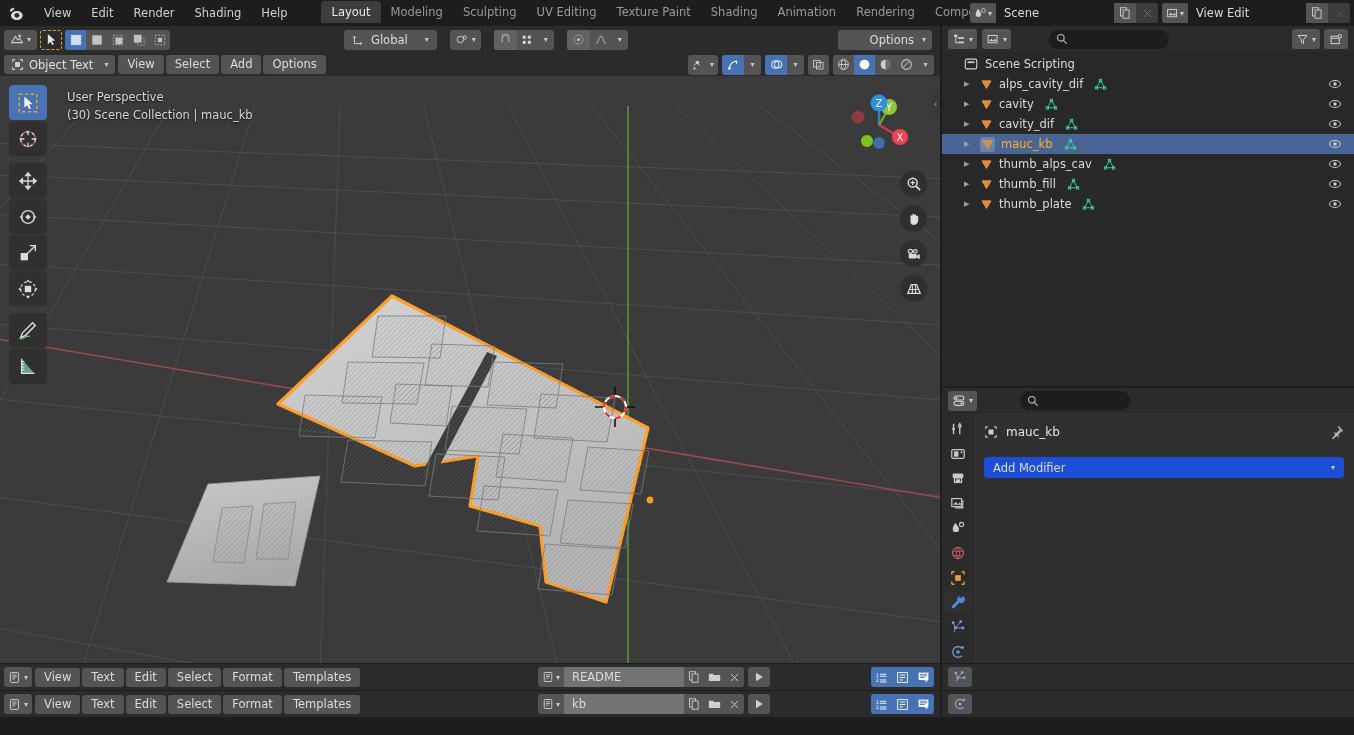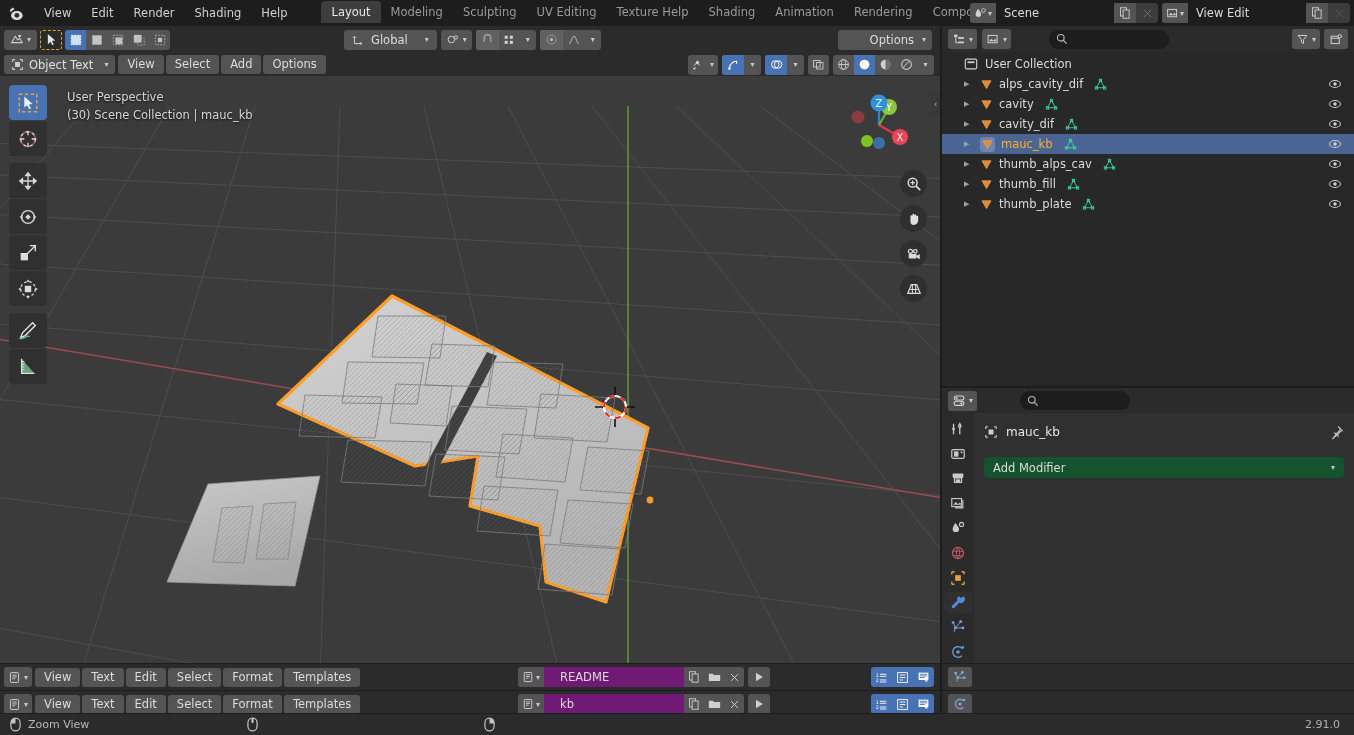--- a/index.html
+++ b/index.html
@@ -70,30 +70,30 @@
   .collrow{height:20px;display:flex;align-items:center;gap:7px;padding-left:22px;}
 
   
   .props{position:absolute;left:942px;top:388px;width:412px;height:275px;background:#303030;}
   .props-hdr{height:25px;background:#2b2b2b;display:flex;align-items:center;padding:0 6px;gap:5px;}
   .props-tabs{position:absolute;left:0;top:25px;width:32px;bottom:0;background:#2b2b2b;display:flex;flex-direction:column;align-items:center;padding-top:5px;gap:3px;}
   .ptab{width:28px;height:26px;border-radius:4px 0 0 4px;display:flex;align-items:center;justify-content:center;}
   .ptab.on{background:#303030;}
   .props-body{position:absolute;left:32px;top:25px;right:0;bottom:0;background:#303030;padding:8px 10px;}
   .objline{display:flex;align-items:center;gap:8px;height:22px;}
-  .addmod{margin-top:14px;height:21px;background:#14532d;border-radius:4px;display:flex;align-items:center;justify-content:space-between;padding:0 9px;color:#dcdcdc;font-size:11.5px;}
+  .addmod{margin-top:14px;height:21px;background:#1d4ed8;border-radius:4px;display:flex;align-items:center;justify-content:space-between;padding:0 9px;color:#dcdcdc;font-size:11.5px;}
 
   
   .teditor{position:absolute;left:0;width:940px;height:26px;background:#2b2b2b;display:flex;align-items:center;padding:0 4px;gap:3px;}
   .te1{top:664px;}
   .te2{top:691px;}
   .te-right{position:absolute;right:4px;display:flex;align-items:center;gap:4px;}
   .dblock{display:flex;align-items:center;height:20px;border-radius:3px;overflow:hidden;}
   .dblock .dicon{width:26px;height:20px;background:#545454;display:flex;align-items:center;justify-content:center;gap:2px;}
-  .dblock .dname{width:140px;height:20px;line-height:20px;background:#701a75;padding:0 16px;color:#dcdcdc;font-size:11.5px;}
+  .dblock .dname{width:120px;height:20px;line-height:20px;background:#737373;padding:0 8px;color:#dcdcdc;font-size:11.5px;}
   .dblock .dbtn{width:20px;height:20px;background:#545454;display:flex;align-items:center;justify-content:center;}
   .playbtn{width:22px;height:20px;background:#545454;border-radius:3px;display:flex;align-items:center;justify-content:center;}
   .numgrp{display:flex;height:20px;border-radius:3px;overflow:hidden;}
   .numgrp .nb{width:21px;height:20px;background:#4772b3;display:flex;align-items:center;justify-content:center;}
   .editor-sel{width:24px;height:20px;background:#545454;border-radius:3px;display:flex;align-items:center;justify-content:center;}
   .te-right2{position:absolute;right:4px;display:flex;align-items:center;gap:3px;}
 
   
   .rpanel{position:absolute;left:942px;width:412px;height:26px;background:#2b2b2b;display:flex;align-items:center;padding-left:6px;}
   .rp1{top:664px;} .rp2{top:691px;}
@@ -123,21 +123,21 @@
         <div class="menu-item">Edit</div>
         <div class="menu-item">Render</div>
         <div class="menu-item">Shading</div>
         <div class="menu-item">Help</div>
       </div>
     <div class="wtabs" id="wtabs">
         <div class="wtab active">Layout</div>
         <div class="wtab">Modeling</div>
         <div class="wtab">Sculpting</div>
         <div class="wtab">UV Editing</div>
-        <div class="wtab">Texture Help</div>
+        <div class="wtab">Texture Paint</div>
         <div class="wtab">Shading</div>
         <div class="wtab">Animation</div>
         <div class="wtab">Rendering</div>
         <div class="wtab">Compositing</div>
         <div class="wtab">Scripting</div>
         <div class="wtab plus">+</div>
       </div>
 
     <div class="scene-ctrls">
       <div class="idblock">
@@ -222,21 +222,21 @@
           </svg>
         </div>
       <div class="seg">
           <svg width="12" height="12" viewBox="0 0 14 14">
             <rect x="1.5" y="1.5" width="11" height="11" fill="none" stroke="#b9b9b9" stroke-width="1" stroke-dasharray="2 1.6"></rect>
             <rect x="4.5" y="4.5" width="5" height="5" fill="#c2c2c2"></rect>
           </svg>
         </div>
     </div>
 
-    <div style="position:absolute;left:344px;display:flex;align-items:flex-end;gap:4px;">
+    <div style="position:absolute;left:344px;display:flex;align-items:flex-end;gap:13px;">
       <div class="hbtn" style="padding:0 8px;">
         <svg width="13" height="13" viewBox="0 0 16 16">
             <path d="M3 13V4m0 9h9" stroke="#cfcfcf" stroke-width="1.2" fill="none"></path>
             <path d="M3 4l2 2M3 4L1 6M12 13l-2-2M12 13l-2 2" stroke="#cfcfcf" stroke-width="1.1" fill="none"></path>
           </svg>
         <span style="margin:0 14px 0 3px;">Global</span>
         <span class="chev">▾</span>
       </div>
       <div class="hbtn" style="padding:0 5px;">
         <svg width="14" height="13" viewBox="0 0 16 16">
@@ -606,21 +606,21 @@
             </svg>
         </div>
       </div>
     </div>
     <div class="ol-rows">
       <div class="collrow">
         <svg width="14" height="14" viewBox="0 0 16 16">
             <rect x="1.5" y="2.5" width="13" height="11" rx="1.5" fill="none" stroke="#cfcfcf" stroke-width="1.3"></rect>
             <rect x="4" y="5" width="8" height="2" fill="#cfcfcf"></rect>
           </svg>
-        <span class="ol-name">User Collection</span>
+        <span class="ol-name">Scene Scripting</span>
       </div>
       <div id="olrows">
           <div class="ol-row">
             <span class="tri">▶</span>
             <span style="display:flex;">
               <svg width="13" height="13" viewBox="0 0 16 16">
                 <path d="M2.5 3.5h11L8 13z" fill="#e08a33" stroke="#f0a050" stroke-width="1"></path>
               </svg>
             </span>
             <span class="ol-name">alps_cavity_dif</span>
@@ -1053,36 +1053,14 @@
   <div class="rpanel rp2">
     <div class="editor-sel">
       <svg width="14" height="14" viewBox="0 0 18 18">
           <path d="M13.5 5A6 6 0 109 15a6 6 0 004.3-1.8" fill="none" stroke="#8aa8d8" stroke-width="1.5"></path>
           <circle cx="9" cy="9" r="2" fill="#8aa8d8"></circle>
           <circle cx="14.2" cy="3.8" r="1.5" fill="#8aa8d8"></circle>
         </svg>
     </div>
   </div>
 
-  <div class="status">
-    <div class="st-item">
-      <svg width="11" height="15" viewBox="0 0 12 16">
-          <rect x="1" y="1" width="10" height="14" rx="5" fill="none" stroke="#c5c5c5" stroke-width="1.3"></rect>
-          <path d="M1 7V6a5 5 0 015-5v6z" fill="#c5c5c5"></path>
-        </svg>
-      <span>Zoom View</span>
-    </div>
-    <div class="st-item" style="position:absolute;left:247px;">
-      <svg width="11" height="15" viewBox="0 0 12 16">
-          <rect x="1" y="1" width="10" height="14" rx="5" fill="none" stroke="#c5c5c5" stroke-width="1.3"></rect>
-          <rect x="4.8" y="1.5" width="2.4" height="5" rx="1.2" fill="#c5c5c5"></rect>
-        </svg>
-    </div>
-    <div class="st-item" style="position:absolute;left:484px;">
-      <svg width="11" height="15" viewBox="0 0 12 16">
-          <rect x="1" y="1" width="10" height="14" rx="5" fill="none" stroke="#c5c5c5" stroke-width="1.3"></rect>
-          <path d="M11 7V6a5 5 0 00-5-5v6z" fill="#c5c5c5"></path>
-        </svg>
-    </div>
-    <div class="ver">2.91.0</div>
-  </div>
 
 </div>
 
 </body></html>

